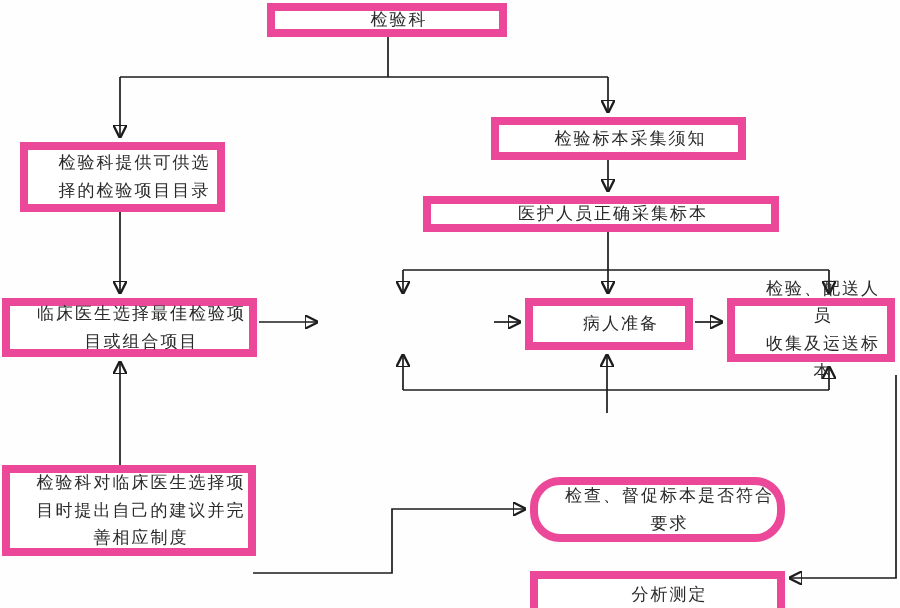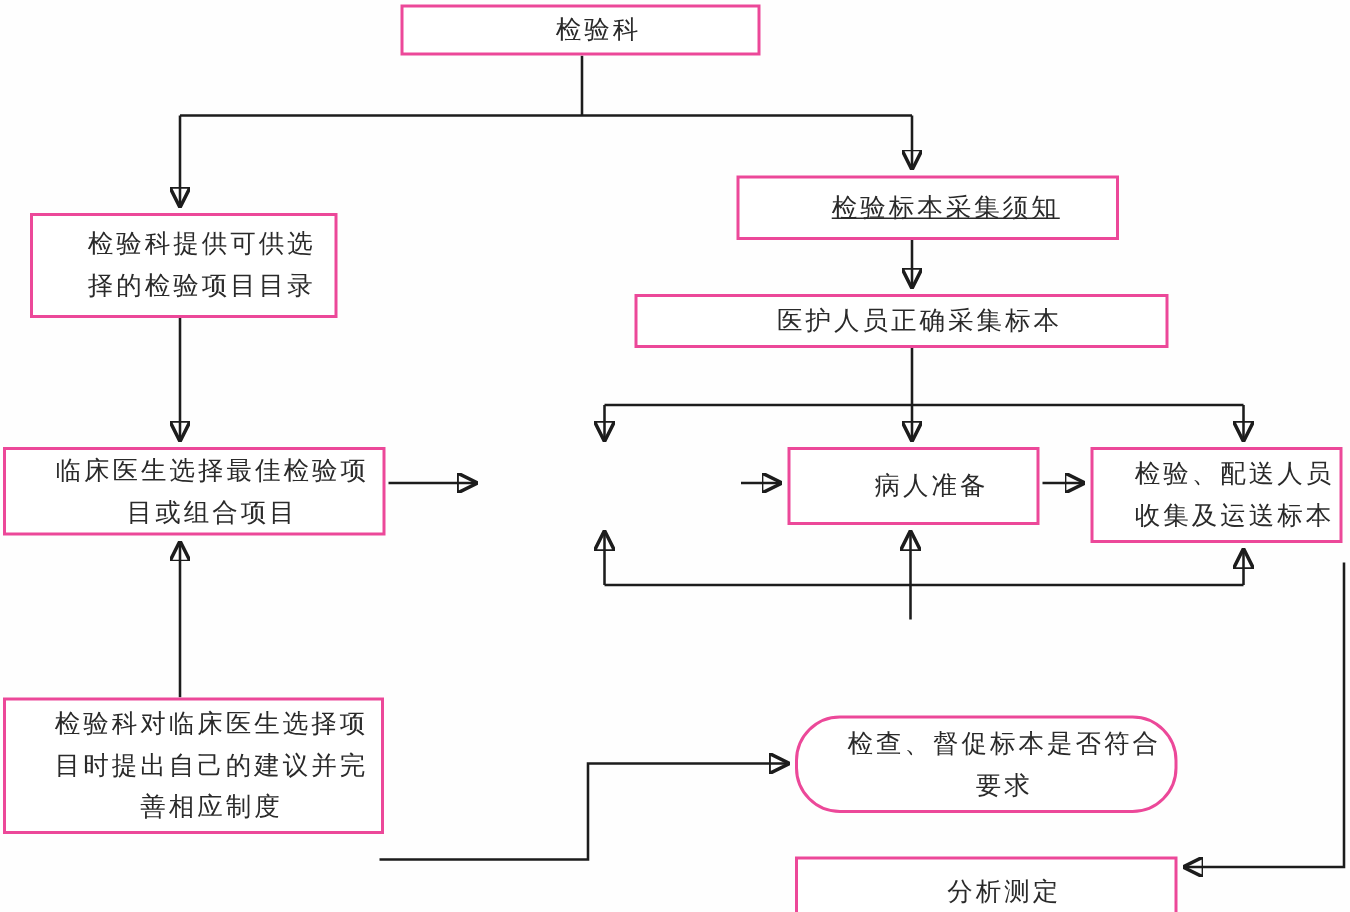--- a/index.html
+++ b/index.html
@@ -8,21 +8,21 @@
     width: 900px;
     height: 608px;
     background: #fefefe;
     font-family: "Liberation Sans", "DejaVu Sans", sans-serif;
     overflow: hidden;
   }
   .node {
     position: absolute;
     box-sizing: border-box;
     background: #ffffff;
-    border: 2px solid #ec4899;
+    border: 8px solid #ec4899;
     color: #2a2a2a;
     font-size: 17px;
     letter-spacing: 2px;
     line-height: 1.62;
     display: flex;
     align-items: center;
     justify-content: center;
     text-align: center;
     white-space: pre-line;
     padding-left: 24px;
@@ -34,21 +34,21 @@
     pointer-events: none;
   }
   #wires path {
     fill: none;
     stroke: #1c1c1c;
     stroke-width: 1.7;
   }
   
   .n-lab       { left:267px; top:3px;   width:240px; height:34px; }
   .n-catalog   { left:20px;  top:142px; width:205px; height:70px; }
-  .n-notice    { left:491px; top:117px; width:255px; height:43px;text-decoration:underline; }
+  .n-notice    { left:491px; top:117px; width:255px; height:43px; }
   .n-collect   { left:423px; top:196px; width:356px; height:36px; }
   .n-select    { left:2px;   top:298px; width:255px; height:59px; }
   .n-prepare   { left:322px; top:298px; width:170px; height:52px; }
   .n-sampling  { left:525px; top:298px; width:168px; height:52px; }
   .n-transport { left:727px; top:298px; width:168px; height:64px; }
   .n-suggest   { left:2px;   top:465px; width:254px; height:91px; }
   .n-inspect   { left:530px; top:477px; width:255px; height:65px;border-radius:30px; }
   .n-analyze   { left:530px; top:571px; width:255px; height:47px; }
 </style>
 </head>

